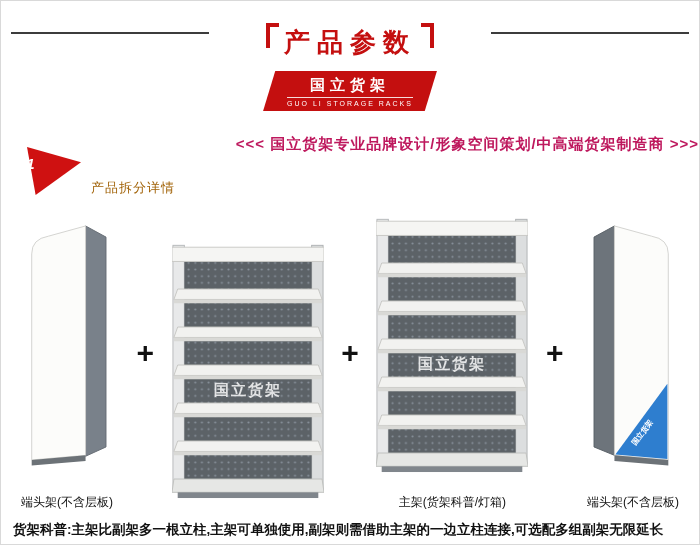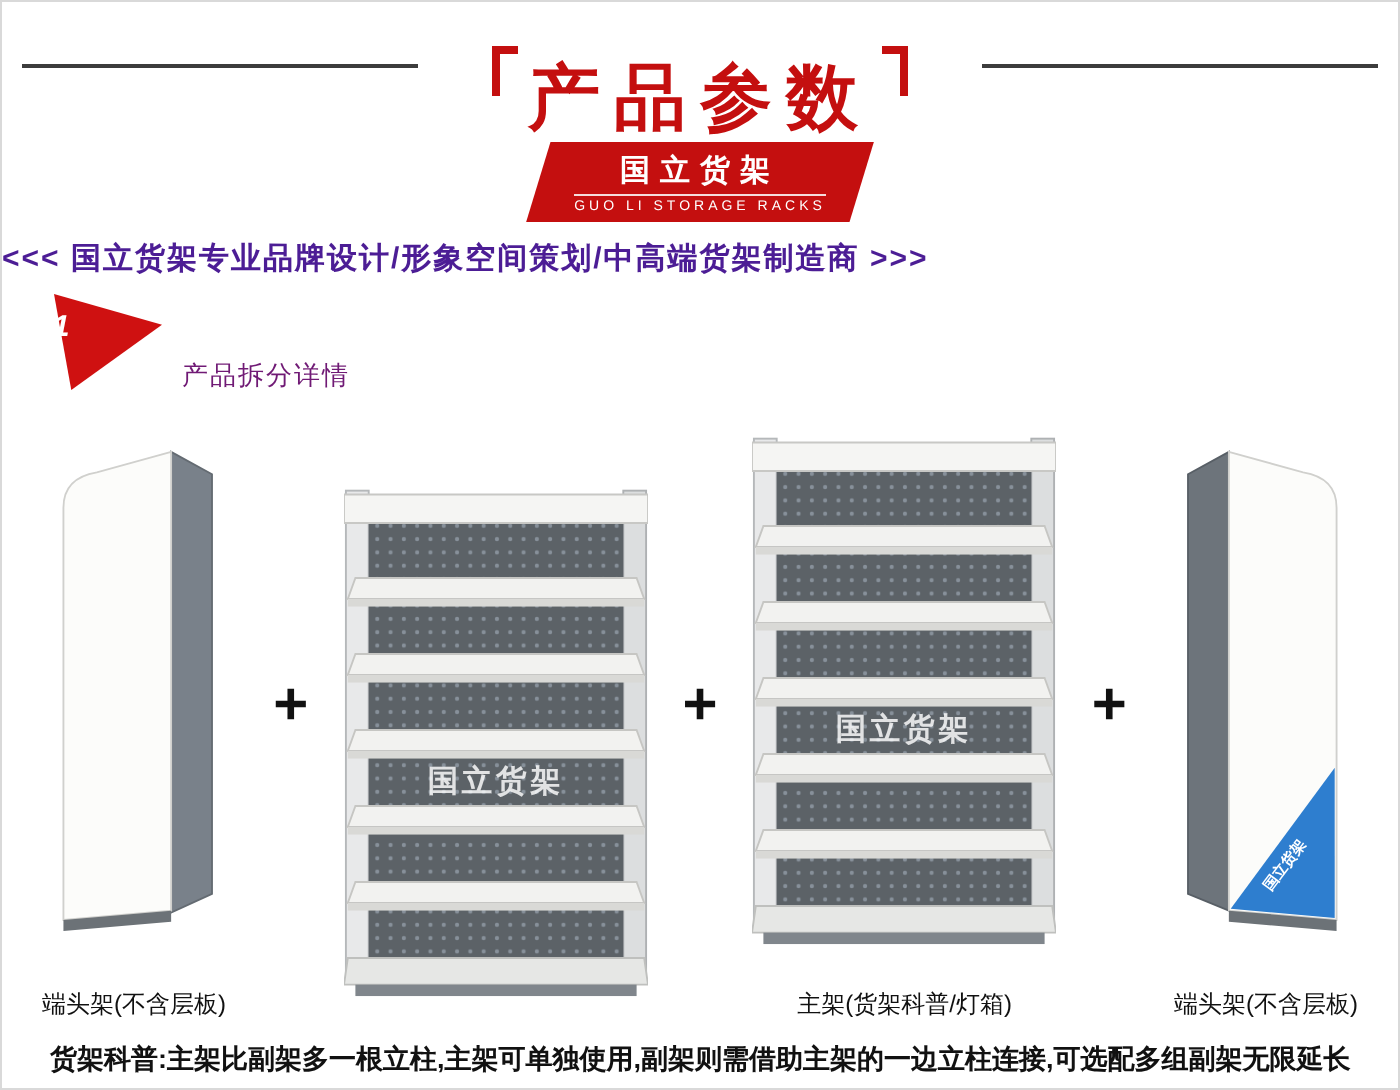--- a/index.html
+++ b/index.html
@@ -7,52 +7,52 @@
   .page {
     position:relative; width:700px; height:545px; margin:0 auto;
     background:#ffffff; border:1px solid #d9d9d9; overflow:hidden;
   }
   
   .rule { position:absolute; top:31px; width:198px; height:2px; background:#3c3c3c; }
   .rule.left { left:10px; } .rule.right { right:10px; }
   .title-row { position:absolute; top:22px; left:0; width:100%; text-align:center; }
   .title {
     position:relative; display:inline-block; padding:2px 18px;
-    color:#c40f0f; font-size:36px; font-weight:bold; letter-spacing:7px;
+    color:#c40f0f; font-size:26px; font-weight:bold; letter-spacing:7px;
   }
   .bracket { position:absolute; width:13px; height:25px; top:0; }
   .bracket.l { left:0; border-left:4px solid #c40f0f; border-top:4px solid #c40f0f; }
   .bracket.r { right:0; border-right:4px solid #c40f0f; border-top:4px solid #c40f0f; }
   .badge-row { position:absolute; top:70px; left:0; width:100%; text-align:center; }
   .badge {
     display:inline-block; background:#c40f0f; color:#fff; padding:5px 24px 4px;
     clip-path:polygon(7% 0, 100% 0, 93% 100%, 0 100%);
   }
   .badge-name { font-size:15px; font-weight:bold; letter-spacing:5px;
     border-bottom:1px solid rgba(255,255,255,0.85); padding-bottom:2px; }
   .badge-sub { font-size:7px; letter-spacing:2px; margin-top:2px; }
   
-  .tagline { position:absolute; top:119px; left:0; width:100%; text-align:left;
-    color:#4c1d95; font-size:15px; font-weight:bold; letter-spacing:1px; }
+  .tagline { position:absolute; top:134px; left:0; width:100%; text-align:right;
+    color:#be185d; font-size:15px; font-weight:bold; letter-spacing:1px; }
   
   .flag { position:absolute; left:26px; top:146px; width:54px; height:48px;
     background:#cf1111; clip-path:polygon(0 0, 100% 32%, 16% 100%); }
   .flag-num { position:absolute; left:7px; top:8px; color:#fff;
     font-size:15px; font-weight:bold; font-style:italic; letter-spacing:1px; }
   .section-title { position:absolute; left:90px; top:178px;
-    font-size:13px; color:#701a75; letter-spacing:1px; }
+    font-size:13px; color:#a16207; letter-spacing:1px; }
   
   .products { position:absolute; top:212px; left:14px; right:14px;
     display:flex; justify-content:space-between; align-items:flex-end; }
   .fig { display:flex; flex-direction:column; align-items:center; }
   .fig-label { margin-top:9px; font-size:12px; color:#111; white-space:nowrap; }
   .plus { align-self:center; font-size:30px; font-weight:bold; color:#111;
     padding-bottom:18px; }
   
-  .footer { position:absolute; left:24px; right:8px; bottom:5px;
+  .footer { position:absolute; left:12px; right:8px; bottom:5px;
     font-size:13.5px; font-weight:bold; color:#111; white-space:nowrap; }
 </style>
 </head>
 <body>
 
 <div class="page">
 
   <div class="rule left"></div>
   <div class="rule right"></div>
 

